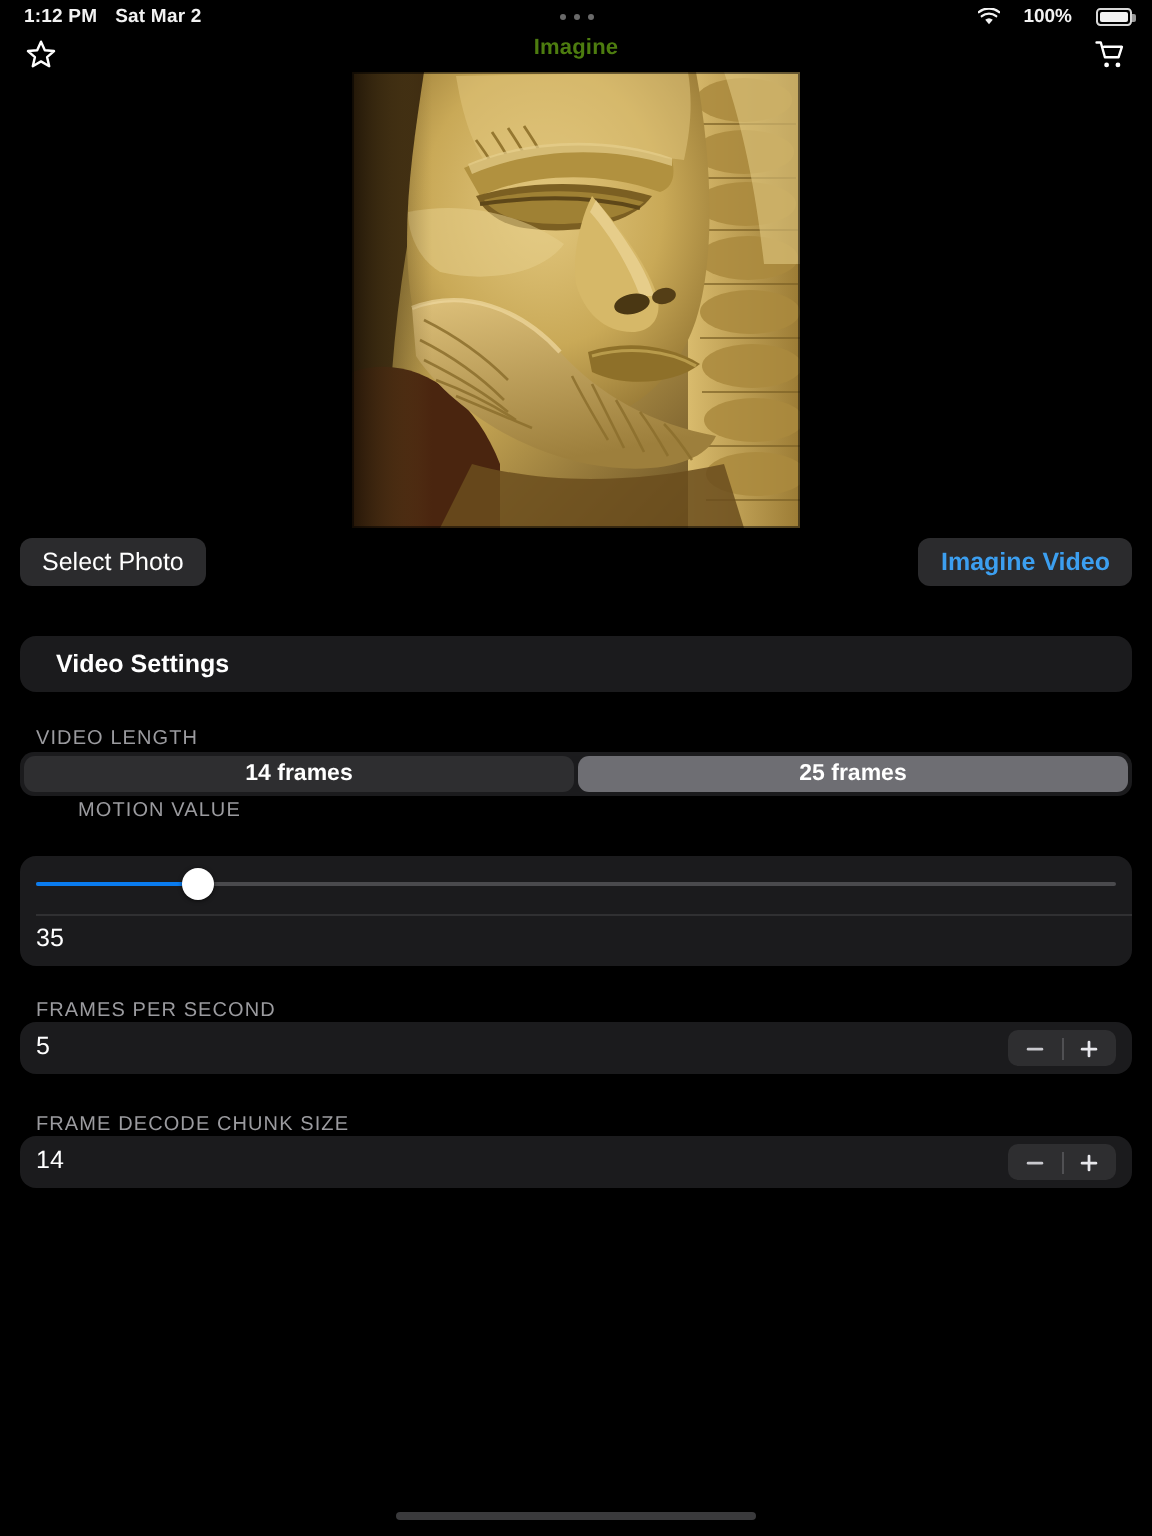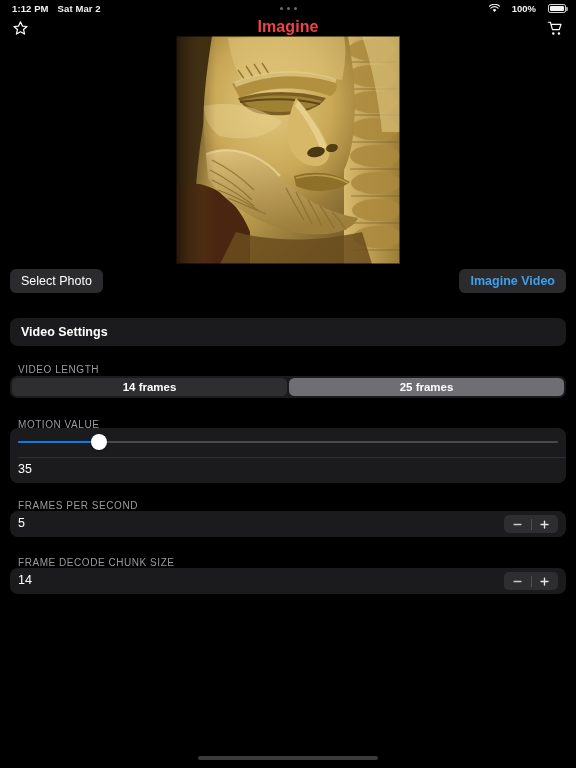--- a/index.html
+++ b/index.html
@@ -28,21 +28,21 @@
   .batt { position:relative; width:18px; height:9px; border:1px solid #d8d8d8;
           border-radius:2.2px; display:block; }
   .batt::after { content:""; position:absolute; right:-3px; top:2.5px; width:1.6px; height:4px;
                  background:#9a9a9a; border-radius:0 1px 1px 0; }
   .batt i { position:absolute; left:1px; top:1px; bottom:1px; width:14px;
             background:#f2f2f2; border-radius:1px; display:block; }
 
   
   .navbar { position:absolute; top:16px; left:0; width:576px; height:26px; }
   .nav-title { position:absolute; left:0; width:576px; text-align:center; top:2px;
-               font-size:16px; font-weight:bold; color:#ef4444; letter-spacing:0.1px; }
+               font-size:11px; font-weight:bold; color:#4d7c0f; letter-spacing:0.1px; }
   .nav-btn { position:absolute; top:3px; width:30px; height:22px;
              display:flex; align-items:center; justify-content:center; cursor:pointer; }
   .nav-left { left:5px; }
   .nav-right { right:6px; }
 
   
   .hero-wrap { position:absolute; left:176px; top:36px; width:224px; height:228px;
                background:#000; overflow:hidden; }
   .hero { width:100%; height:100%; display:block; }
 
@@ -50,21 +50,21 @@
   .btn-row { position:absolute; left:0; top:269px; width:576px; height:24px; }
   .pill { position:absolute; height:24px; border-radius:6px; background:#2b2b2d;
           display:flex; align-items:center; justify-content:center; padding:0 11px;
           font-size:12.5px; cursor:pointer; white-space:nowrap; }
   .pill.left { left:10px; color:#ffffff; }
   .pill.right { right:10px; color:#3c9ff0; font-weight:bold; }
 
   
   .card-head { position:absolute; left:10px; top:318px; width:556px; height:28px;
                background:#1b1b1d; border-radius:8px; display:flex; align-items:center;
-               padding-left:11px; font-size:12.5px; font-weight:bold; color:#ffffff; }
+               padding-left:18px; font-size:12.5px; font-weight:bold; color:#ffffff; }
 
   
   .grp-label { position:absolute; left:18px; font-size:10px; letter-spacing:0.55px;
                color:#9b9b9f; font-weight:normal; }
 
   
   .seg { position:absolute; left:10px; width:556px; height:22px; top:376px;
          background:#1b1b1d; border-radius:7px; padding:2px; display:flex; gap:2px; }
   .seg-opt { flex:1; border-radius:5.5px; display:flex; align-items:center;
              justify-content:center; font-size:11.5px; font-weight:bold; color:#ffffff;
@@ -270,21 +270,21 @@
   </div>
 
   <div class="card-head">Video Settings</div>
 
   <div class="grp-label" style="top:364px;">VIDEO LENGTH</div>
   <div class="seg">
     <div class="seg-opt off">14 frames</div>
     <div class="seg-opt on">25 frames</div>
   </div>
 
-  <div class="grp-label" style="top:419px;">MOTION VALUE</div>
+  <div class="grp-label" style="top:400px;margin-left:21px;">MOTION VALUE</div>
   <div class="slider-card">
     <div class="slider-track">
       <div class="slider-fill" id="mv-fill" style="width: 15%; background: rgb(10, 124, 240);"></div>
       <div class="slider-thumb" id="mv-thumb" style="left: calc(15% - 8px);"></div>
     </div>
     <div class="slider-sep"></div>
     <div class="slider-val">35</div>
   </div>
 
   <div class="grp-label" style="top:500px;">FRAMES PER SECOND</div>

